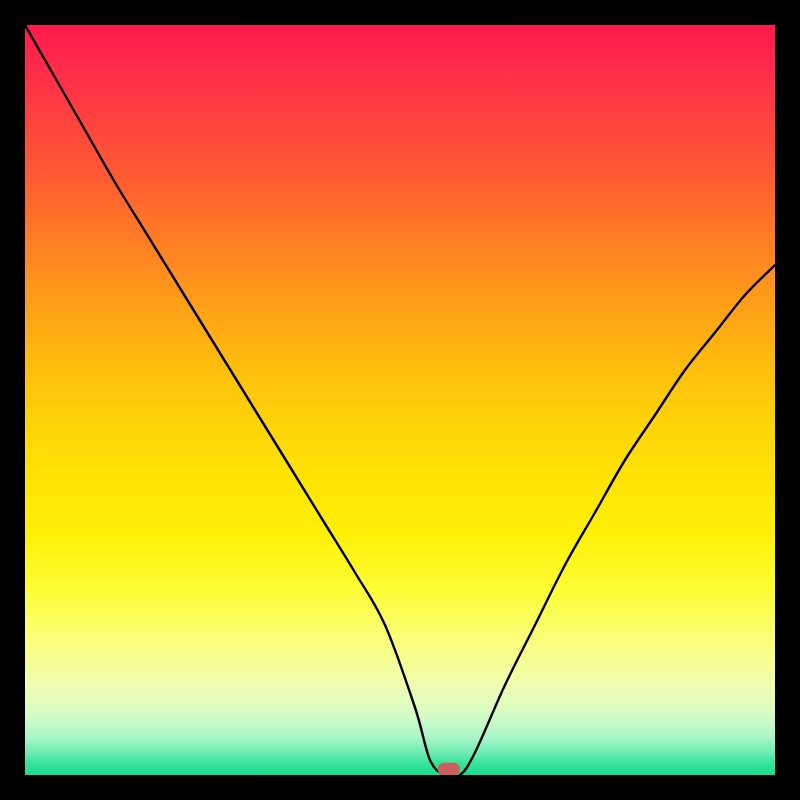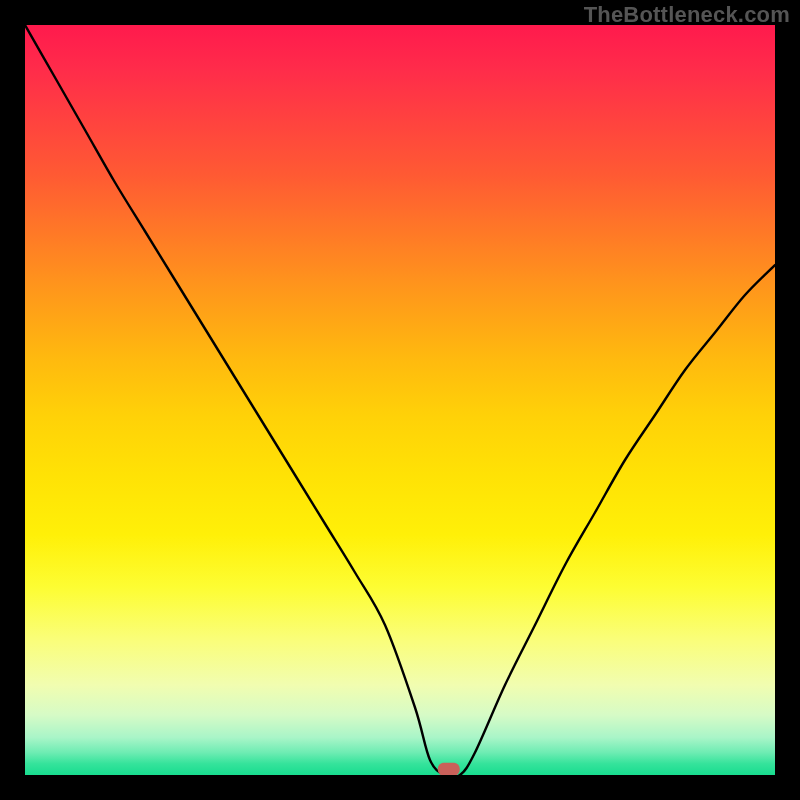--- a/index.html
+++ b/index.html
@@ -81,21 +81,20 @@
     stroke: #000;
     stroke-width: 2.4;
     stroke-linejoin: round;
     stroke-linecap: round;
   }
 </style>
 </head>
 <body>
 
 <div class="frame">
-  <div class="watermark">TheBottleneck.com</div>
 
   <div class="plot-area">
     <div class="gradient-bg"></div>
     <svg class="curve" viewBox="0 0 750 750" preserveAspectRatio="none">
       <path id="curve-path" class="curve-path" d="M 0.00 0.00 C 5.00 8.75, 20.00 35.00, 30.00 52.50 C 40.00 70.00, 50.00 87.50, 60.00 105.00 C 70.00 122.50, 80.00 140.63, 90.00 157.50 C 100.00 174.38, 110.00 190.00, 120.00 206.25 C 130.00 222.50, 140.00 238.75, 150.00 255.00 C 160.00 271.25, 170.00 287.50, 180.00 303.75 C 190.00 320.00, 200.00 336.25, 210.00 352.50 C 220.00 368.75, 230.00 385.00, 240.00 401.25 C 250.00 417.50, 260.00 433.75, 270.00 450.00 C 280.00 466.25, 290.00 482.50, 300.00 498.75 C 310.00 515.00, 320.00 530.63, 330.00 547.50 C 340.00 564.38, 350.00 577.50, 360.00 600.00 C 370.00 622.50, 382.50 660.00, 390.00 682.50 C 397.50 705.00, 400.00 723.75, 405.00 735.00 C 410.00 746.25, 415.00 747.50, 420.00 750.00 C 425.00 752.50, 430.00 753.75, 435.00 750.00 C 440.00 746.25, 442.50 742.50, 450.00 727.50 C 457.50 712.50, 470.00 681.25, 480.00 660.00 C 490.00 638.75, 500.00 620.00, 510.00 600.00 C 520.00 580.00, 530.00 558.75, 540.00 540.00 C 550.00 521.25, 560.00 505.00, 570.00 487.50 C 580.00 470.00, 590.00 451.25, 600.00 435.00 C 610.00 418.75, 620.00 405.00, 630.00 390.00 C 640.00 375.00, 650.00 358.75, 660.00 345.00 C 670.00 331.25, 680.00 320.00, 690.00 307.50 C 700.00 295.00, 710.00 281.25, 720.00 270.00 C 730.00 258.75, 745.00 245.00, 750.00 240.00"></path>
       <rect id="marker-rect" class="marker" rx="6" ry="6" x="412.75" y="737.75" width="22" height="13"></rect>
     </svg>
   </div>
 </div>
 

